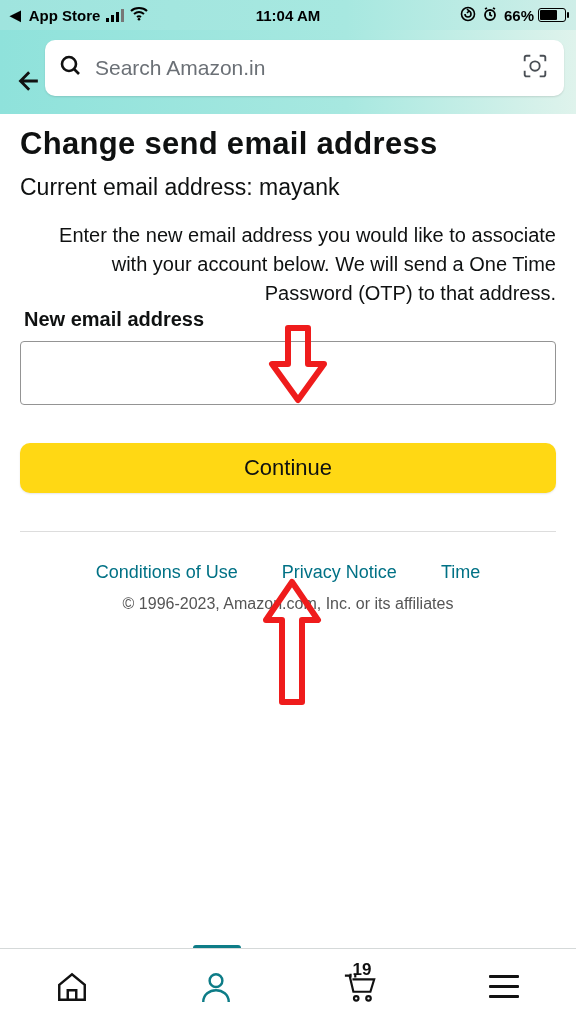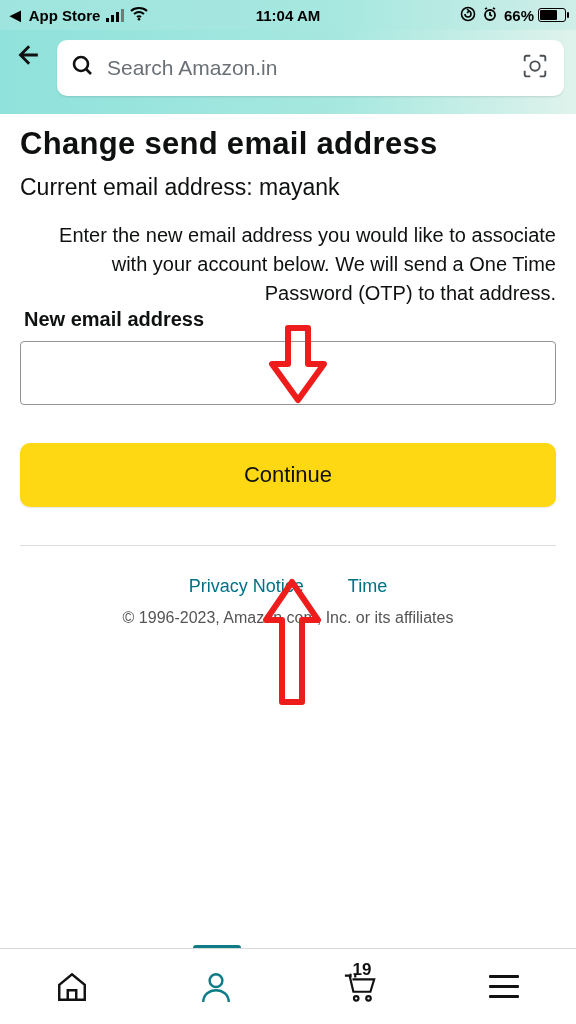--- a/index.html
+++ b/index.html
@@ -15,38 +15,38 @@
   .signal-bars span { width:3px; background:#000; display:inline-block;}
   .signal-bars .b1{height:4px;} .signal-bars .b2{height:7px;} .signal-bars .b3{height:10px;} .signal-bars .b4{height:13px; background:#777;}
   .wifi { font-size:15px; }
   .battery-wrap { display:flex; align-items:center; gap:4px;}
   .battery { width:28px; height:14px; border:1.5px solid #000; border-radius:3px; position:relative; display:inline-block;}
   .battery::after{content:""; position:absolute; right:-4px; top:3px; width:2.5px; height:6px; background:#000; border-radius:1px;}
   .battery .lvl{ position:absolute; left:1px; top:1px; bottom:1px; width:66%; background:#000; border-radius:1px;}
   .alarm, .rot { font-size:14px;}
 
   
-  .app-header { background: linear-gradient(90deg,#8fe2db 0%, #a7e8e0 60%, #dff3ec 100%); padding:10px 12px 18px 12px; display:flex; align-items:flex-start; gap:15px; }
+  .app-header { background: linear-gradient(90deg,#8fe2db 0%, #a7e8e0 60%, #dff3ec 100%); padding:10px 12px 18px 12px; display:flex; align-items:flex-end; gap:3px; }
   .back-arrow { width:30px; height:30px; display:flex; align-items:center; justify-content:center;}
   .back-arrow svg { width:26px; height:26px; stroke:#111; stroke-width:2.6; fill:none; }
   .search-box { flex:1; background:#fff; border-radius:10px; height:56px; display:flex; align-items:center; padding:0 14px; box-shadow:0 1px 2px rgba(0,0,0,0.12);}
   .search-box .mag { margin-right:12px;}
   .search-box .mag svg{ width:24px; height:24px; stroke:#111; stroke-width:2.6; fill:none;}
   .search-box input { flex:1; border:none; outline:none; font-size:21px; color:#555; background:transparent;}
   .search-box input::placeholder{ color:#6b7076;}
   .lens svg { width:30px; height:30px; stroke:#4a4f55; stroke-width:2; fill:none;}
 
   
   .content { padding:12px 20px 0 20px; flex:1; background:#fff; overflow:hidden;}
   h1.page-title { font-size:31px; font-weight:800; color:#0f1111; letter-spacing:0.3px;}
   .current { margin-top:12px; font-size:23px; color:#0f1111;}
   .instructions { margin-top:20px; font-size:20px; color:#0f1111; line-height:1.45;text-align:right;}
   .label { font-size:20px; font-weight:800; color:#0f1111; padding-left:4px;}
   .email-input { width: calc(100% - 0px); height:64px; margin-top:10px; border:1px solid #949494; border-radius:4px; background:#fff; padding:0 14px; font-size:18px; outline:none; }
-  .continue-btn { width:100%; height:64px; margin-top:38px; background:#ffd814; border:none; border-radius:10px; font-size:22px; color:#0f1111; cursor:pointer; box-shadow:0 1px 2px rgba(0,0,0,.1);}
+  .continue-btn { width:100%; height:50px; margin-top:38px; background:#ffd814; border:none; border-radius:10px; font-size:22px; color:#0f1111; cursor:pointer; box-shadow:0 1px 2px rgba(0,0,0,.1);}
   hr.sep { margin-top:38px; border:none; border-top:1px solid #ddd;}
   .footer-links { margin-top:30px; display:flex; justify-content:center; gap:44px; font-size:18px;}
   .footer-links a { color:#007185; text-decoration:none;}
   .copyright { margin-top:12px; text-align:center; font-size:16px; color:#555;}
 
   
   .arrow { position:absolute; z-index:50; pointer-events:none;}
   .arrow svg { overflow:visible;}
   .arrow path { fill:none; stroke:#ef1c1c; stroke-width:6; stroke-linejoin:round; stroke-linecap:round;}
 
@@ -136,20 +136,21 @@
     <div class="current">
       <span>Current email address:</span>
       <span>mayank</span>
     </div>
     <p class="instructions">Enter the new email address you would like to associate with your account below. We will send a One Time Password (OTP) to that address.</p>
     <div class="label">New email address</div>
     <input class="email-input" type="email" value="" style="">
     <button class="continue-btn">Continue</button>
     <hr class="sep">
     <div class="footer-links">
+      <a href="#">Conditions of Use</a>
       <a href="#">Privacy Notice</a>
       <a href="#">Time</a>
     </div>
     <div class="copyright">© 1996-2023, Amazon.com, Inc. or its affiliates</div>
   </div>
 
   <div class="arrow" style="left:268px; top:326px;">
     <svg width="60" height="78" viewBox="0 0 60 78">
         <path d="M20 2 h20 v36 h16 L30 74 4 38 h16 z"></path>
       </svg>

